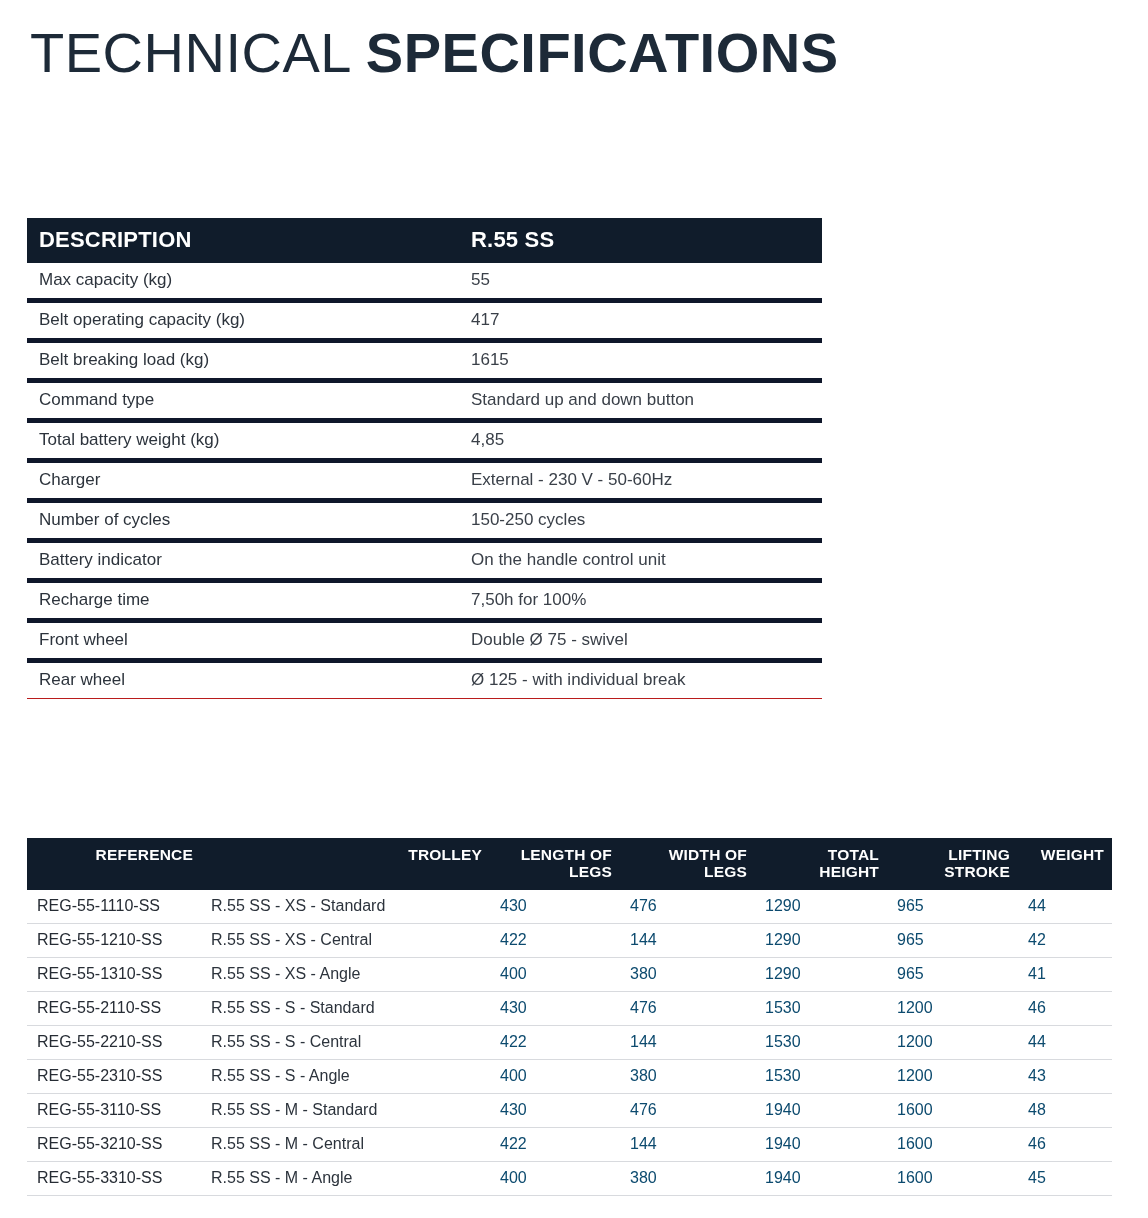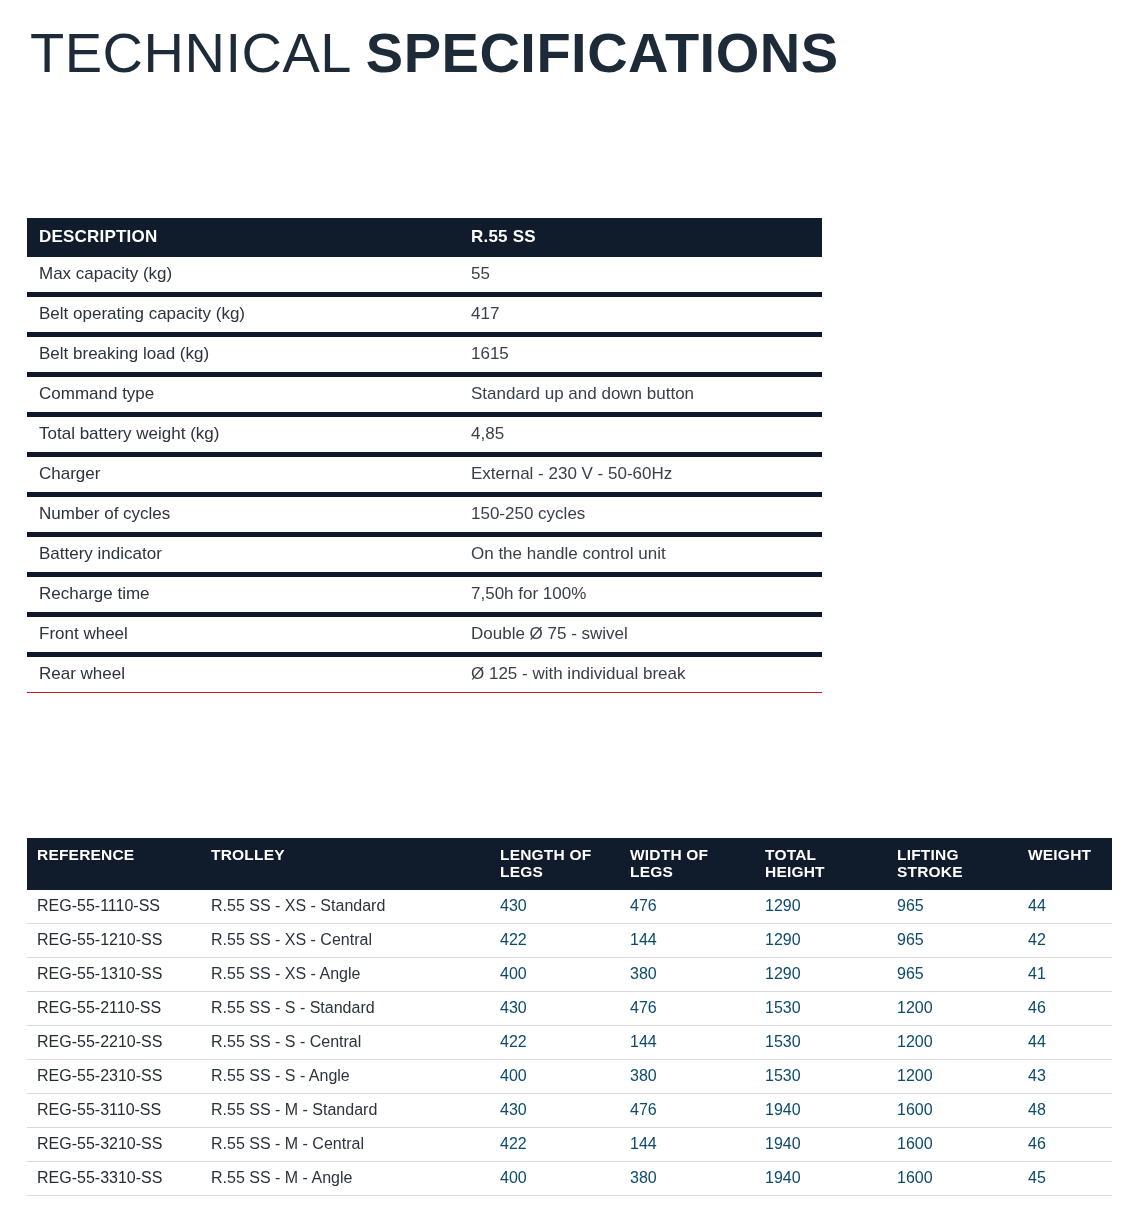--- a/index.html
+++ b/index.html
@@ -41,21 +41,21 @@
     position: absolute;
     left: 27px;
     top: 218px;
     width: 795px;
     border-collapse: collapse;
     table-layout: fixed;
   }
   .spec-table thead th {
     background: #101c2b;
     color: #ffffff;
-    font-size: 17px;
+    font-size: 22px;
     font-weight: 700;
     text-align: left;
     padding: 9px 12px 10px 12px;
     letter-spacing: 0.2px;
   }
   .spec-table thead th.col-desc { width: 408px; }
   .spec-table tbody td {
     font-size: 17px;
     font-weight: 400;
     color: #2c333c;
@@ -77,21 +77,21 @@
     top: 838px;
     width: 1085px;
     border-collapse: collapse;
     table-layout: fixed;
   }
   .ref-table thead th {
     background: #101c2b;
     color: #ffffff;
     font-size: 15.5px;
     font-weight: 700;
-    text-align: left;
+    text-align: right;
     padding: 8px 8px 9px 10px;
     line-height: 1.12;
     vertical-align: top;
     letter-spacing: 0.2px;
   }
   .ref-table col.c-ref    { width: 174px; }
   .ref-table col.c-trolley{ width: 289px; }
   .ref-table col.c-len    { width: 130px; }
   .ref-table col.c-wid    { width: 135px; }
   .ref-table col.c-tot    { width: 132px; }

